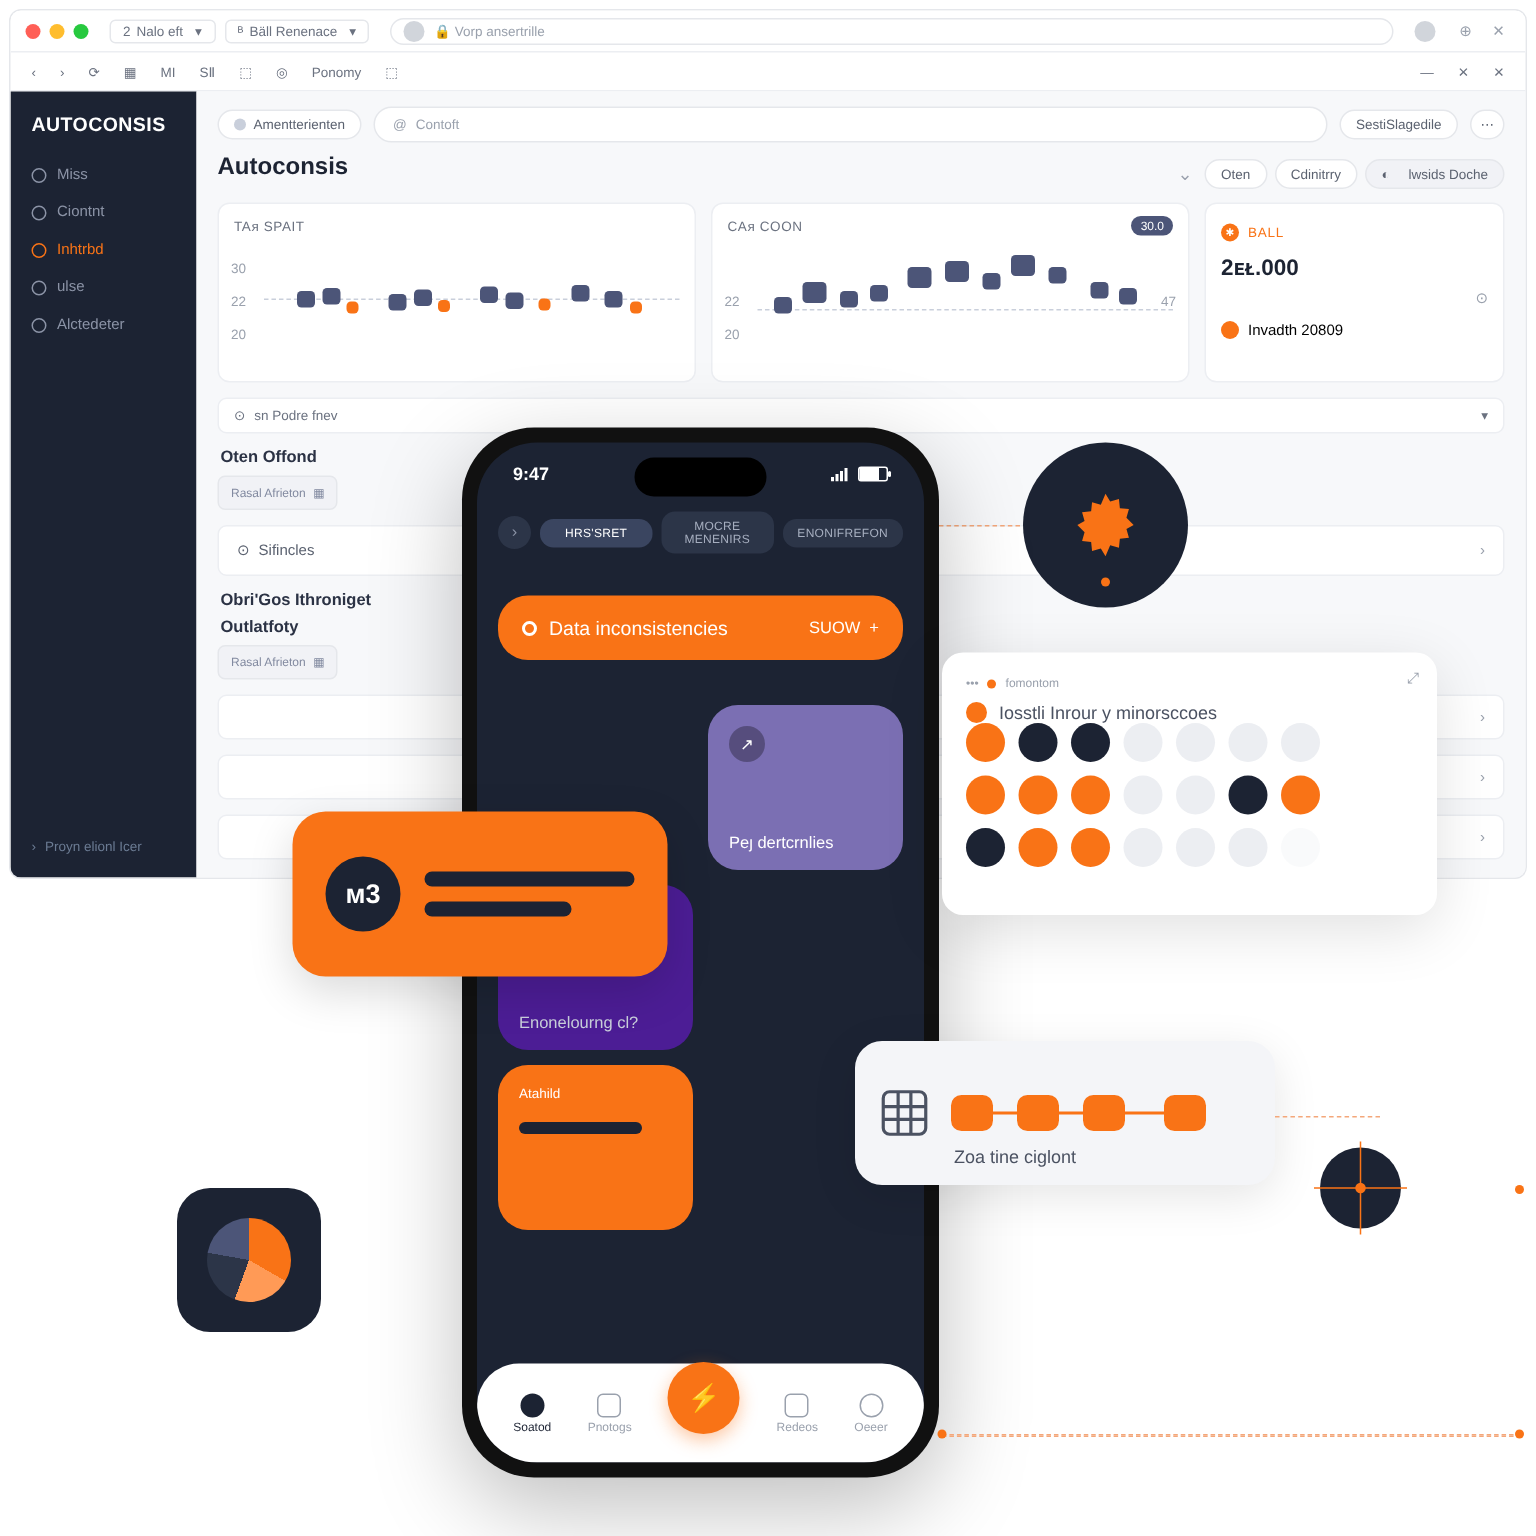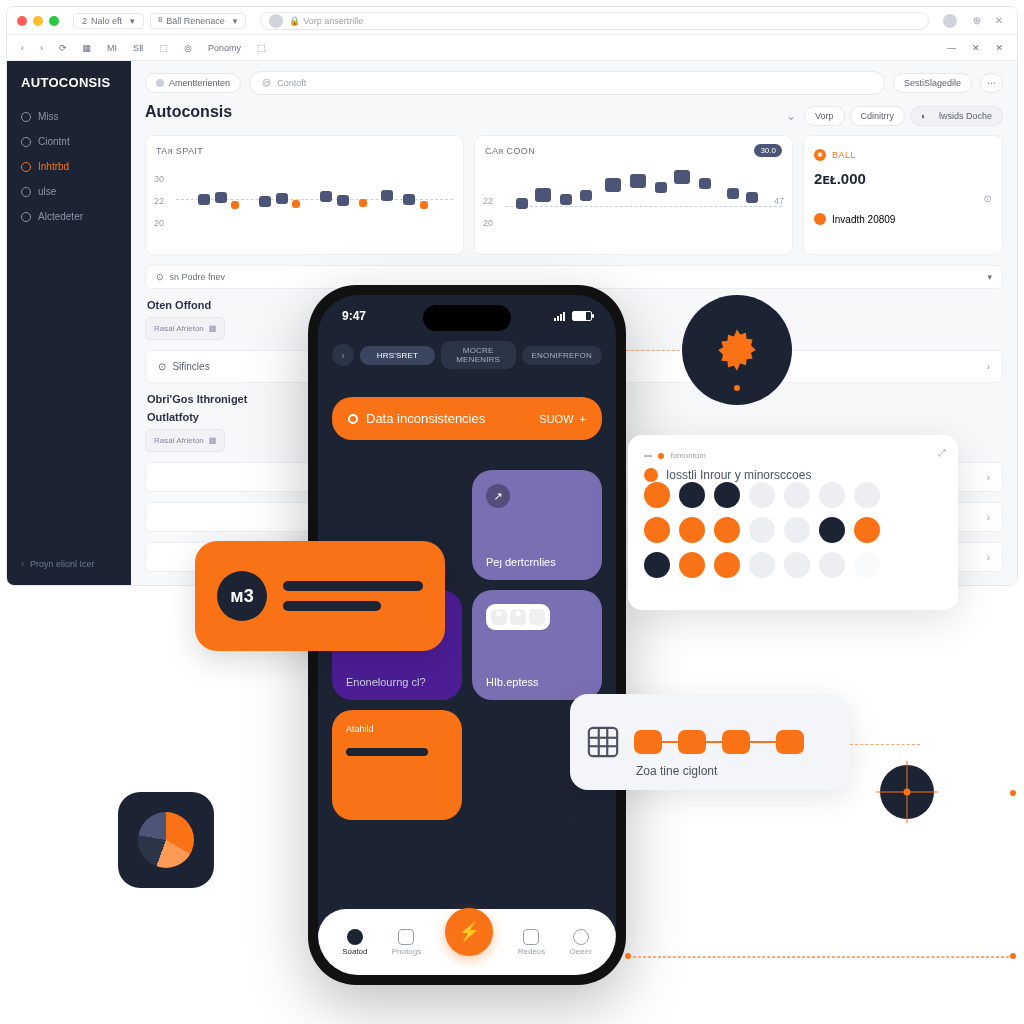--- a/index.html
+++ b/index.html
@@ -199,21 +199,21 @@
             <span>Contoft</span>
           </div>
         <div class="pill">SestiSlagedile</div>
         <div class="pill" style="padding:4px 6px">⋯</div>
       </div>
       <div style="display:flex;align-items:center;justify-content:space-between;margin-bottom:6px">
         <div class="h2">Autoconsis</div>
         <div style="display:flex;align-items:center;gap:8px">
           <span style="color:#9aa1ad;font-size:12px">⌄</span>
           <div class="rightpills">
-            <div class="pill">Vorp</div>
+            <div class="pill">Oten</div>
             <div class="pill">Cdinitrry</div>
             <div class="pill" style="background:#f1f2f6"><span>◐</span>&nbsp;<span>lwsids Doche</span></div>
           </div>
         </div>
       </div>
       <div class="chartrow">
         <div class="chartcard">
           <div class="ctitle">TAᴙ SPAIT</div>
           <div class="ylab a">30</div>
           <div class="ylab b">22</div>
@@ -366,28 +366,20 @@
       </div>
       <div class="tile dk" style="grid-column:1">
         <div style="font-size:9px;background:#3a4560;display:inline-block;padding:3px 8px;border-radius:9px">JUIT</div>
         <div class="mini">
             <div class="mchip" style="background:#4c5578"></div>
             <div class="mchip" style="background:#7b6fb3"></div>
             <div class="mchip" style="background:#f97316"></div>
           </div>
         <div class="lbl">Enonelourng cl?</div>
       </div>
-      <div class="tile pu" style="grid-column:2">
-        <div style="display:flex;gap:3px;background:#fff;border-radius:9px;padding:5px;width:fit-content">
-            <div style="width:16px;height:16px;border-radius:5px;background:#eee;font-size:9px;text-align:center">✱</div>
-            <div style="width:16px;height:16px;border-radius:5px;background:#eee;font-size:9px;text-align:center">✱</div>
-            <div style="width:16px;height:16px;border-radius:5px;background:#eee;font-size:9px;text-align:center">⬚</div>
-          </div>
-        <div class="lbl">HIb.eptess</div>
-      </div>
       <div class="tile or" style="grid-column:1">
         <div style="font-size:9px">Atahild</div>
         <div style="height:8px;background:#1c2333;border-radius:4px;margin-top:14px;width:80%"></div>
       </div>
     </div>
     <div class="btmnav">
       <div class="bnitem active">
           <div class="bdot2"></div>
           <span>Soatod</span>
         </div>

